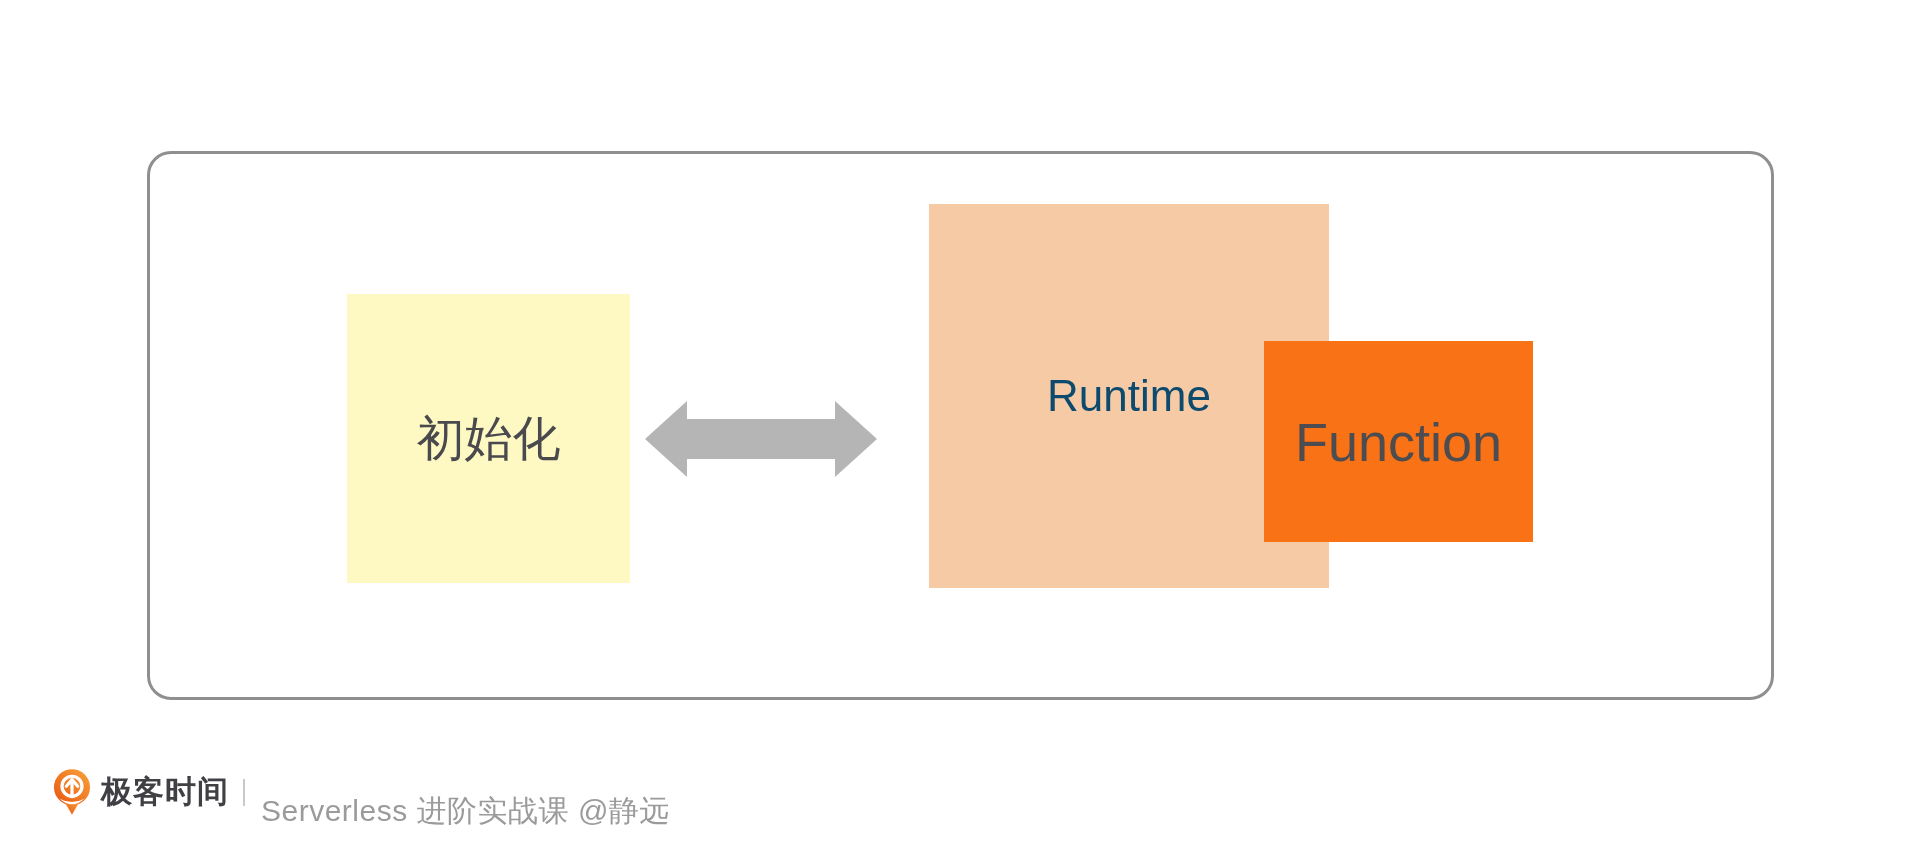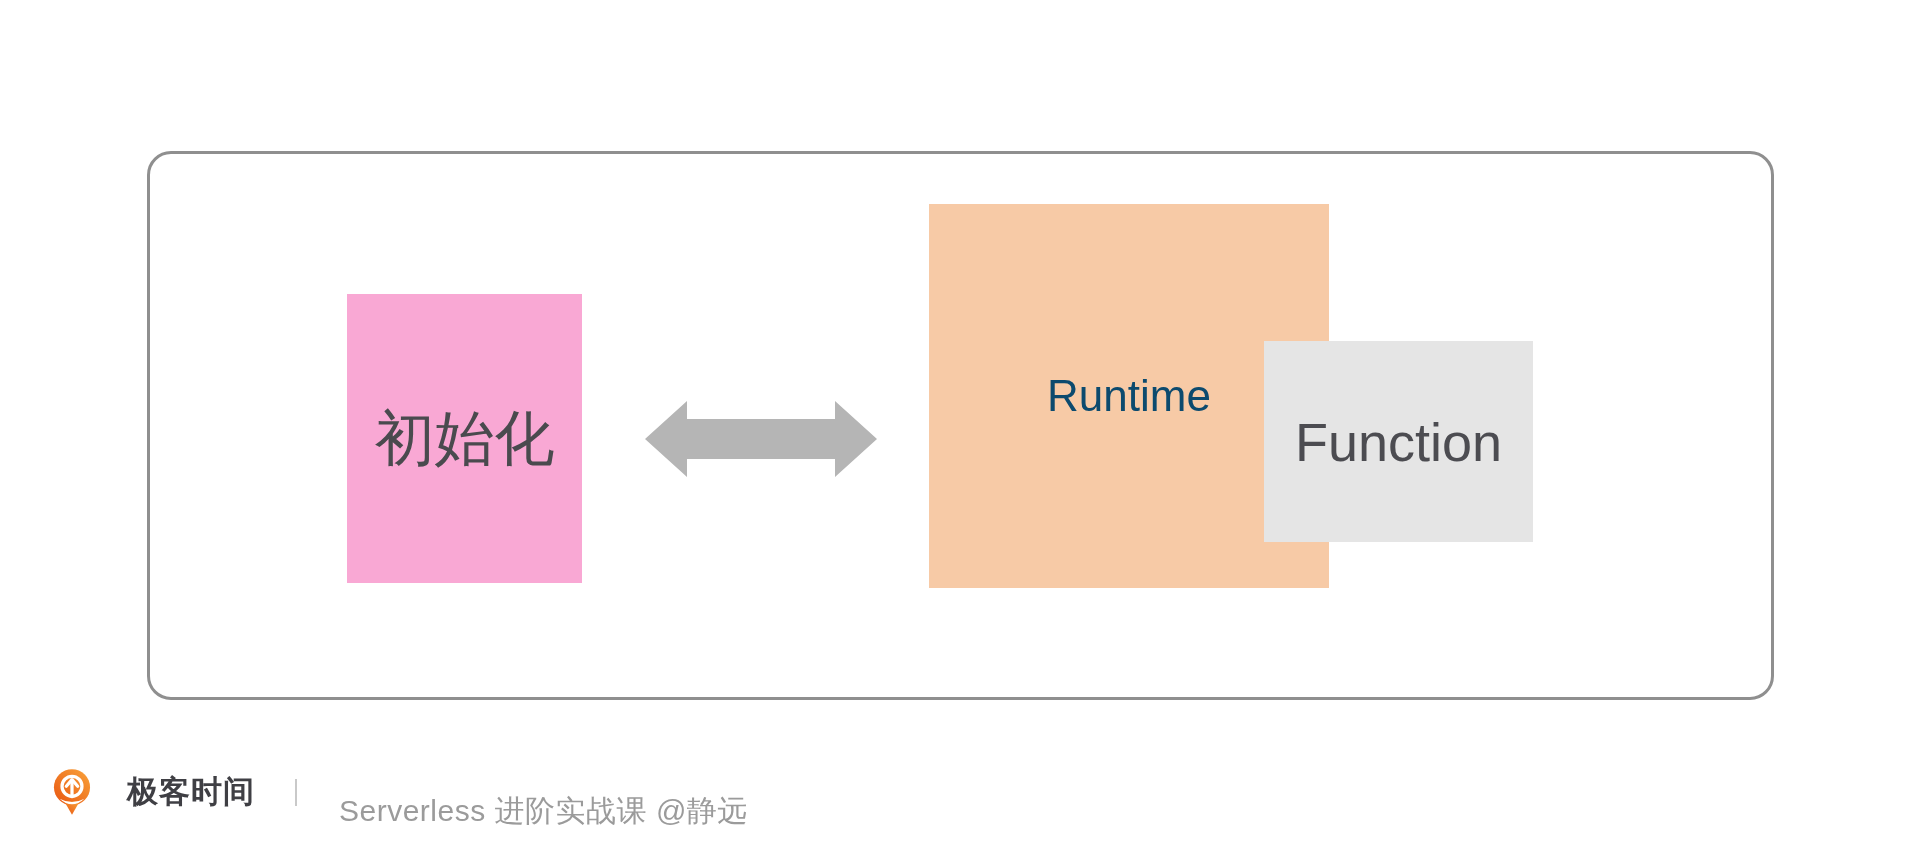--- a/index.html
+++ b/index.html
@@ -30,63 +30,62 @@
     position: absolute;
     display: flex;
     align-items: center;
     justify-content: center;
     text-align: center;
     color: #4a4a4e;
   }
   .box-init {
     left: 347px;
     top: 294px;
-    width: 235px;
+    width: 283px;
     height: 289px;
-    background: #f9a8d4;
-    font-size: 60px;
+    background: #fef9c3;
+    font-size: 48px;
     line-height: 68px;
     z-index: 1;
   }
   .box-runtime {
     left: 929px;
     top: 204px;
     width: 400px;
     height: 384px;
     background: #f7caa6;
     font-size: 44px;
     color: #0c4a6e;
     z-index: 1;
   }
   .box-function {
     left: 1264px;
     top: 341px;
     width: 269px;
     height: 201px;
-    background: #e5e5e5;
+    background: #f97316;
     font-size: 54px;
     color: #4c4c51;
     z-index: 2;
   }
   .arrow-wrap {
     position: absolute;
     left: 645px;
     top: 401px;
     width: 232px;
     height: 76px;
     z-index: 1;
   }
   .footer {
     position: absolute;
     left: 53px;
     top: 766px;
     height: 52px;
     display: flex;
     align-items: center;
-    gap: 26px;
   }
   .logo-icon {
     width: 38px;
     height: 48px;
     flex: 0 0 auto;
   }
   .brand {
     margin-left: 10px;
     font-size: 31px;
     font-weight: 700;

